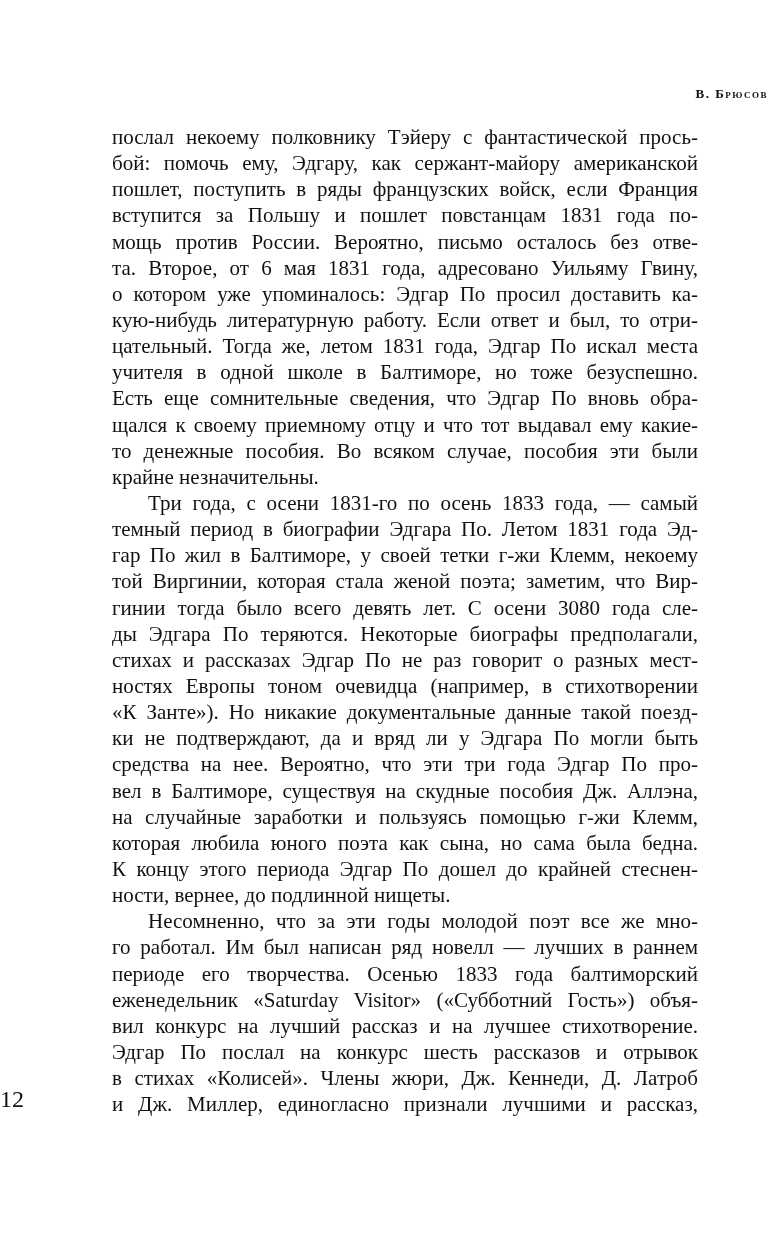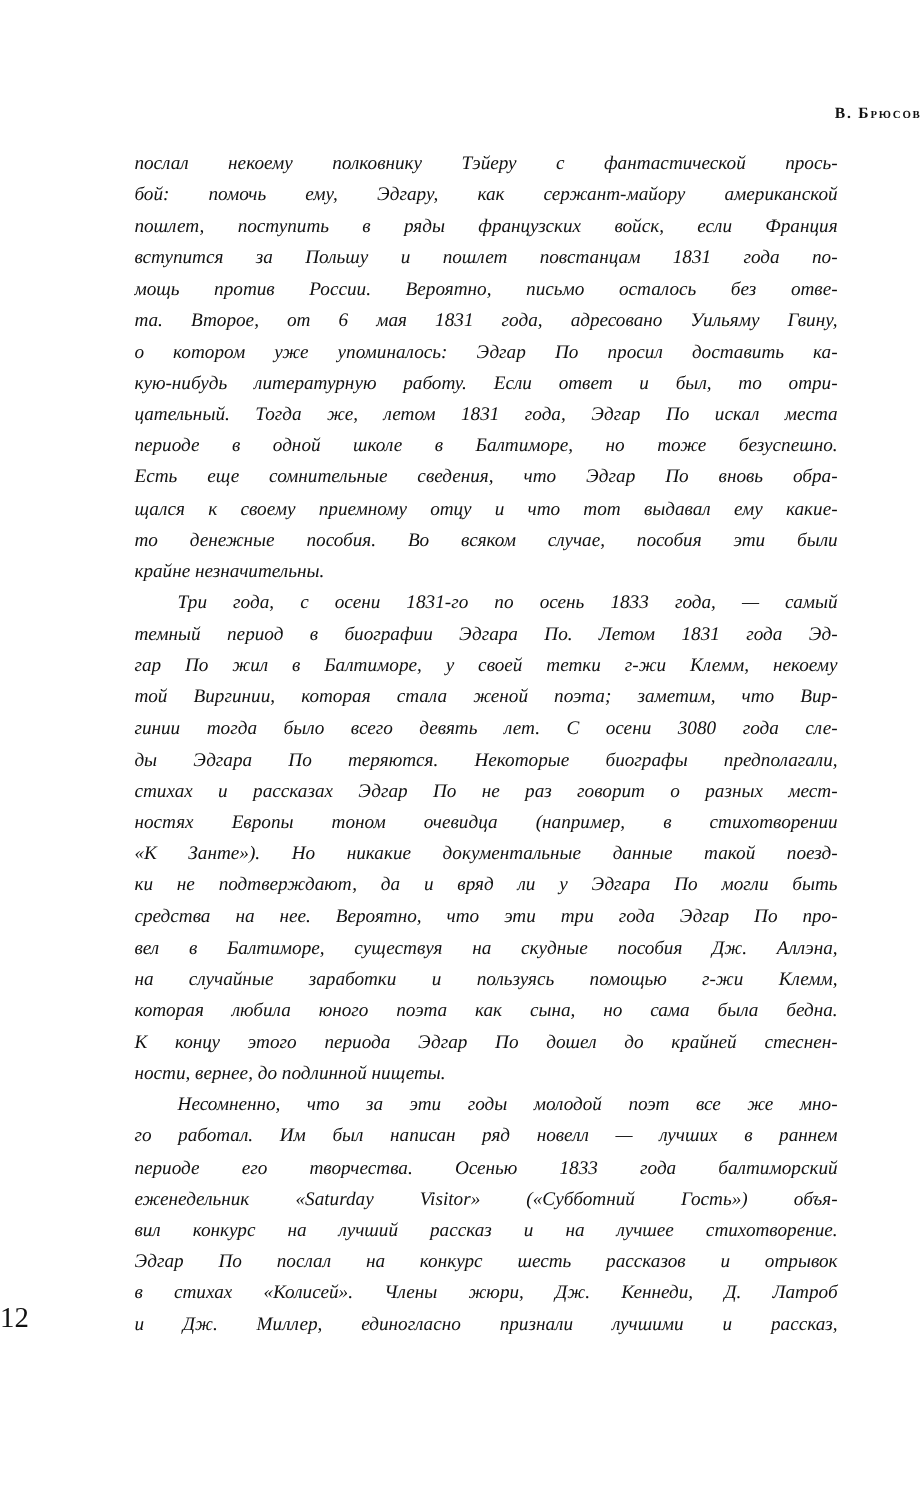--- a/index.html
+++ b/index.html
@@ -31,26 +31,25 @@
       position: absolute;
       top: 124px;
       left: 112px;
       width: 586px;
     }
     .line {
       display: block;
       height: 26.15px;
       line-height: 26.15px;
       font-family: "Liberation Serif", "DejaVu Serif", serif;
-      font-size: 16px;
+      font-size: 21px;
       white-space: nowrap;
       text-align: justify;
       text-align-last: justify;
       overflow: visible;
-      font-style: italic;
     }
     .line.last {
       text-align-last: left;
     }
     .line.indent {
       padding-left: 36px;
     }
     .page-number {
       position: absolute;
       top: 1086px;
@@ -69,21 +68,21 @@
     <div>
       <span class="line">послал некоему полковнику Тэйеру с фантастической прось-</span>
       <span class="line">бой: помочь ему, Эдгару, как сержант-майору американской</span>
       <span class="line">пошлет, поступить в ряды французских войск, если Франция</span>
       <span class="line">вступится за Польшу и пошлет повстанцам 1831 года по-</span>
       <span class="line">мощь против России. Вероятно, письмо осталось без отве-</span>
       <span class="line">та. Второе, от 6 мая 1831 года, адресовано Уильяму Гвину,</span>
       <span class="line">о котором уже упоминалось: Эдгар По просил доставить ка-</span>
       <span class="line">кую-нибудь литературную работу. Если ответ и был, то отри-</span>
       <span class="line">цательный. Тогда же, летом 1831 года, Эдгар По искал места</span>
-      <span class="line">периоде в одной школе в Балтиморе, но тоже безуспешно.</span>
+      <span class="line">учителя в одной школе в Балтиморе, но тоже безуспешно.</span>
       <span class="line">Есть еще сомнительные сведения, что Эдгар По вновь обра-</span>
       <span class="line">щался к своему приемному отцу и что тот выдавал ему какие-</span>
       <span class="line">то денежные пособия. Во всяком случае, пособия эти были</span>
       <span class="line last">крайне незначительны.</span>
     </div>
     <div>
       <span class="line indent">Три года, с осени 1831-го по осень 1833 года, — самый</span>
       <span class="line">темный период в биографии Эдгара По. Летом 1831 года Эд-</span>
       <span class="line">гар По жил в Балтиморе, у своей тетки г-жи Клемм, некоему</span>
       <span class="line">той Виргинии, которая стала женой поэта; заметим, что Вир-</span>

